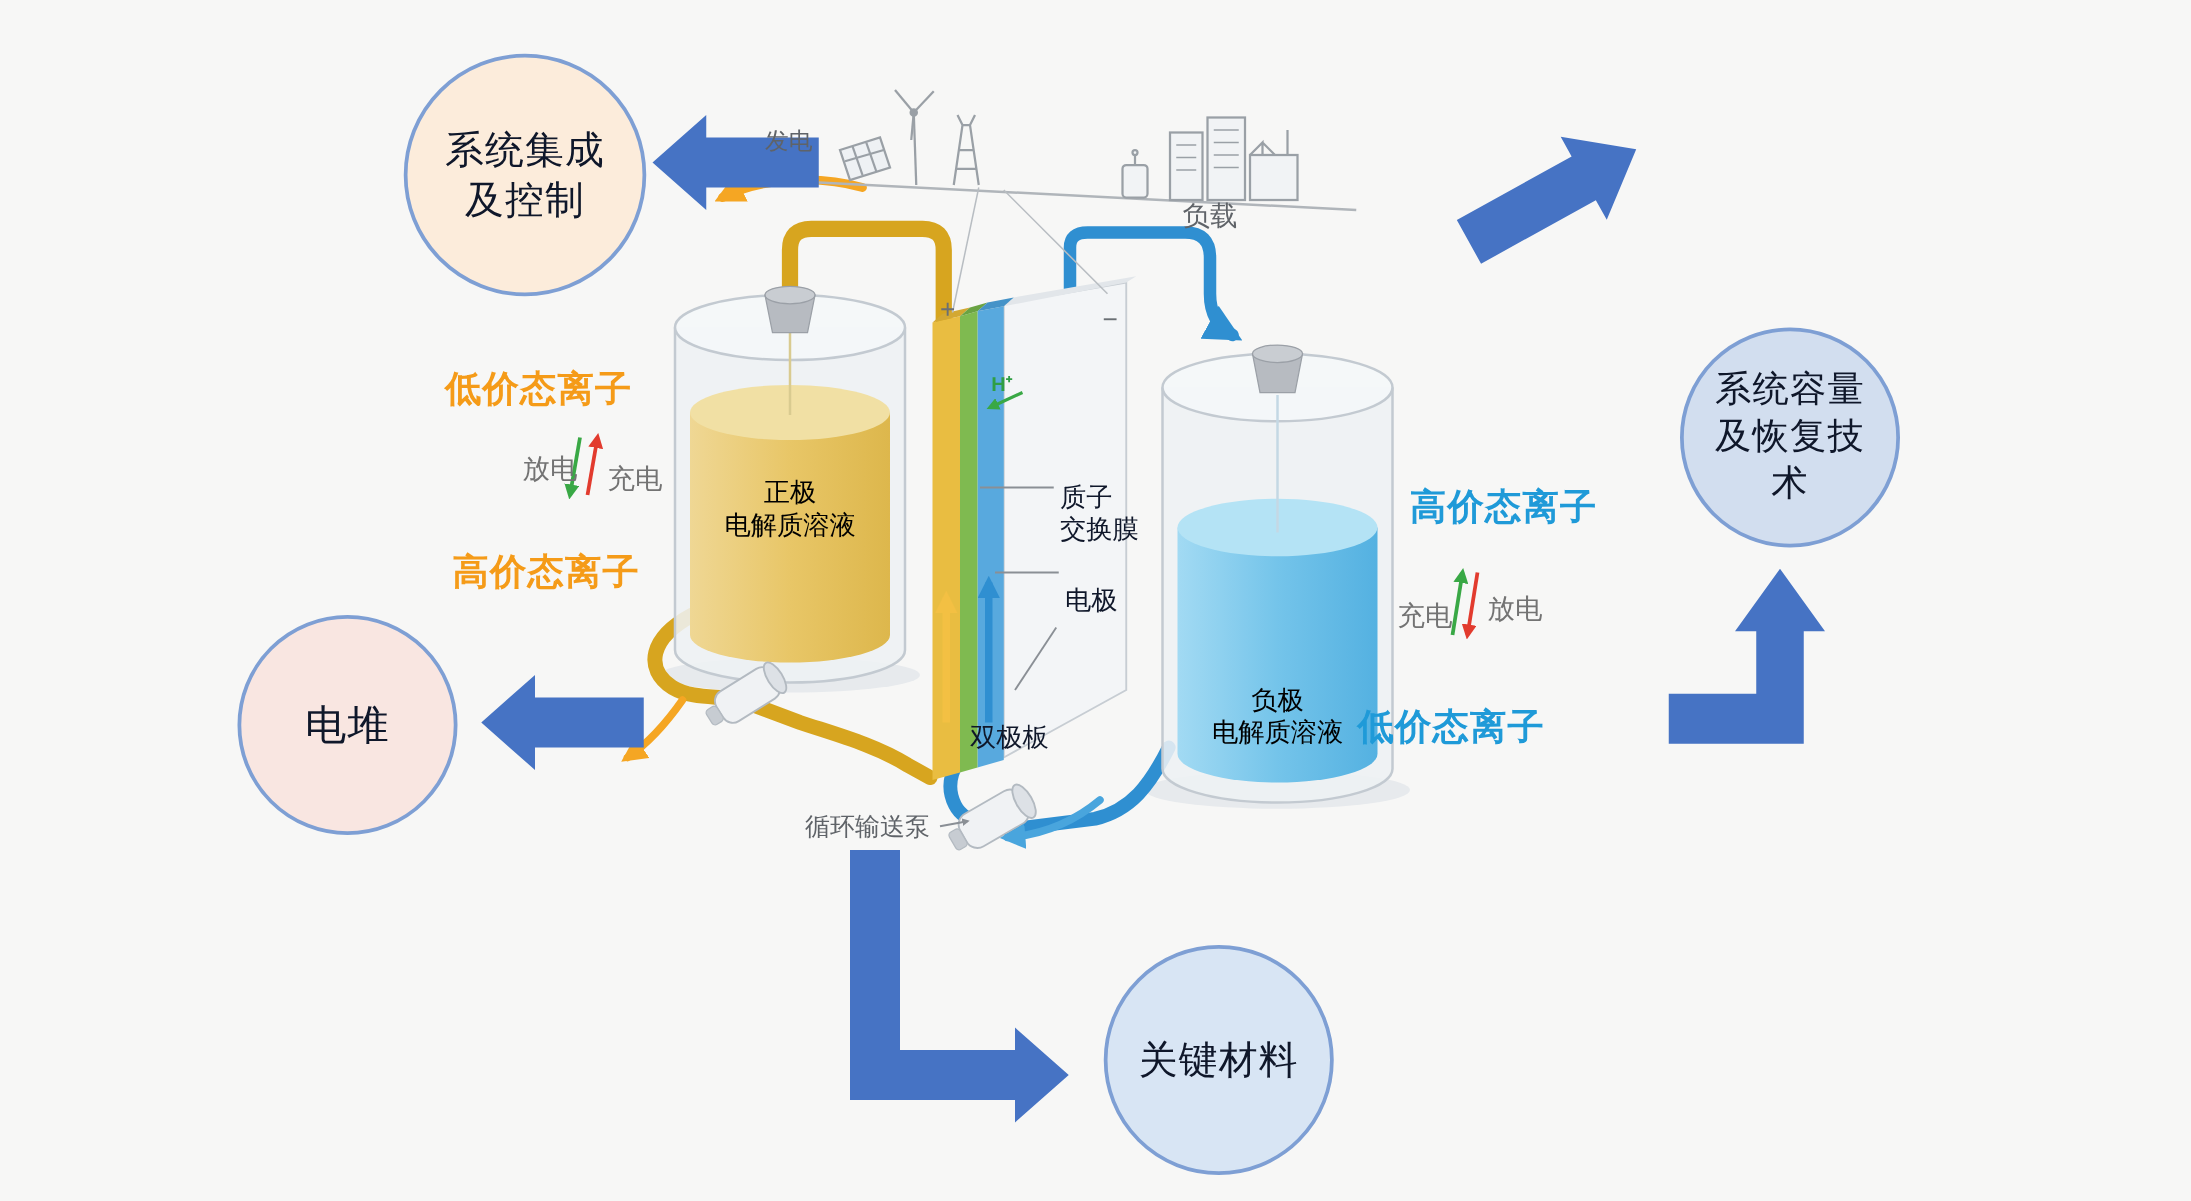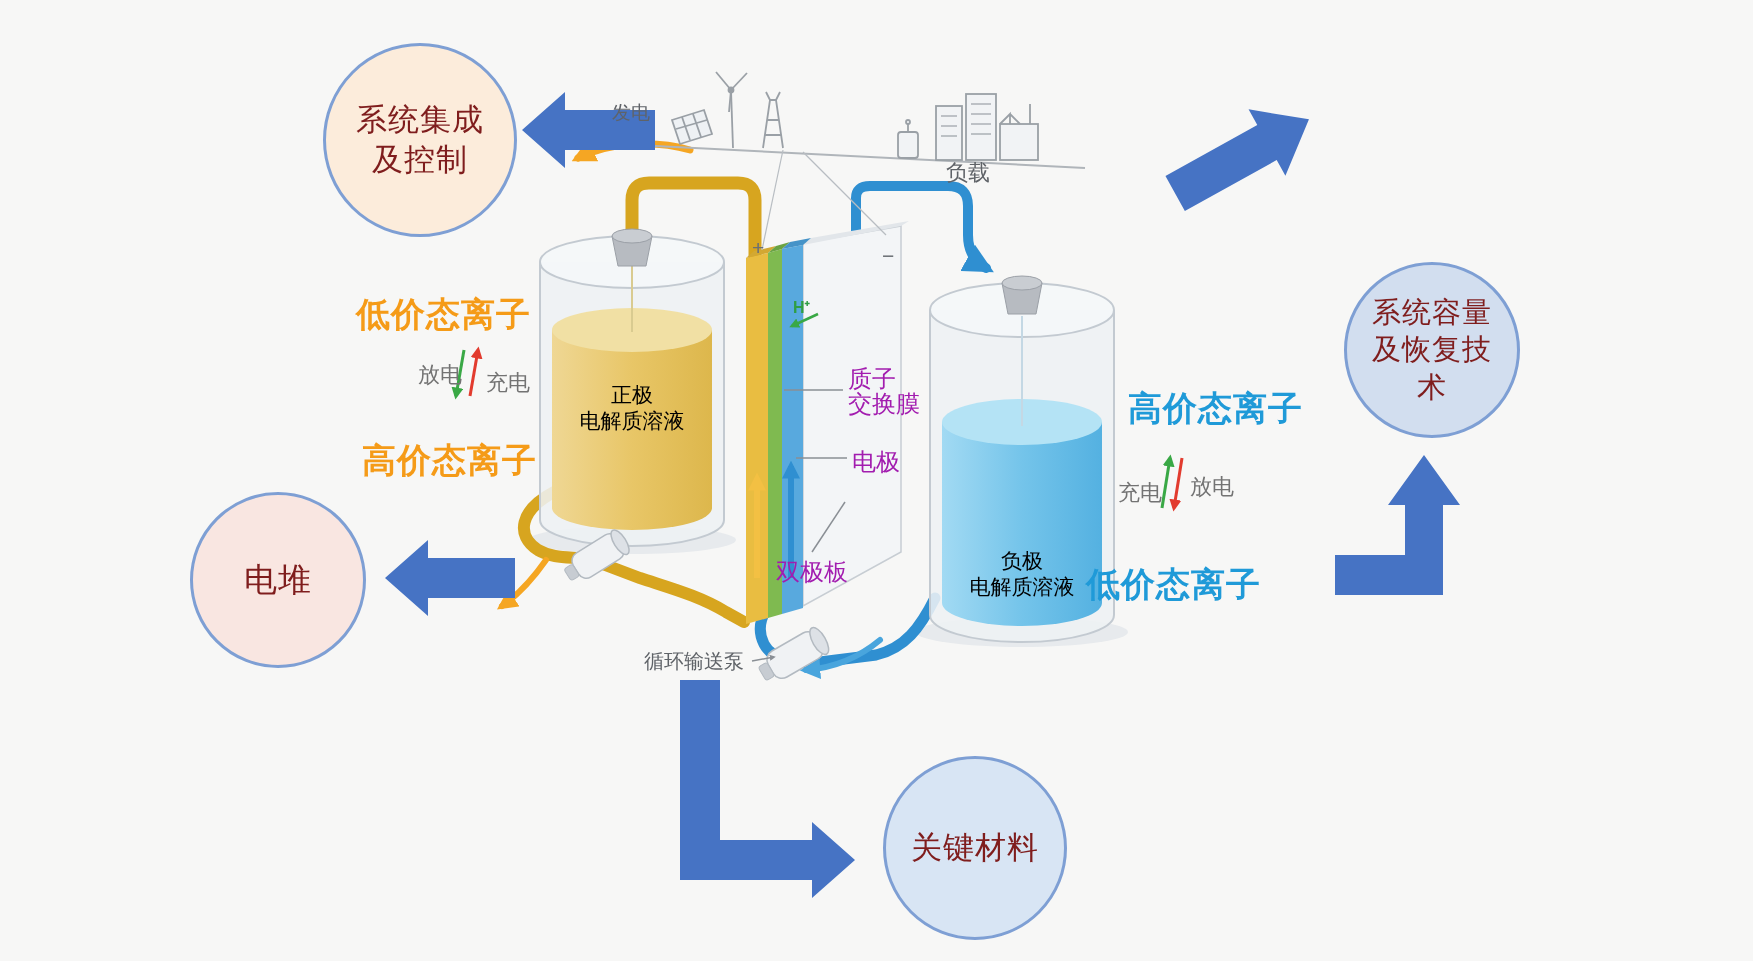--- a/index.html
+++ b/index.html
@@ -1,31 +1,31 @@
 <!DOCTYPE html>
 <html><head>
 <meta charset="utf-8">
 <style>
   * { margin:0; padding:0; box-sizing:border-box; }
   html,body { background:#e9e9e9; }
   body { font-family:"Liberation Sans", sans-serif; }
   .canvas { position:relative; width:1753px; height:961px; background:#f7f7f6; overflow:hidden; }
   .layer { position:absolute; left:0; top:0; }
   .lbl { position:absolute; color:#5f6368; white-space:nowrap; }
-  .comp { font-size:24px; color:#a21caf; }
+  .comp { font-size:21px; color:#0f172a;margin-top:20px; }
   .small { font-size:22px; color:#737373; }
   .tankname { position:absolute; width:140px; text-align:center; color:#000000; font-size:21px; line-height:26px; }
-  .ion { position:absolute; font-weight:bold; font-size:34px; letter-spacing:1px; white-space:nowrap; }
+  .ion { position:absolute; font-weight:bold; font-size:29px; letter-spacing:1px; white-space:nowrap; }
   .ion.orange { color:#f59b18; }
   .ion.blue { color:#1f9ad8; }
   .proton { position:absolute; font-size:16px; font-weight:bold; color:#2f9e44; }
   .terminal { position:absolute; font-size:21px; color:#6a6f74; }
   .bubble { position:absolute; border-radius:50%; display:flex; flex-direction:column;
             align-items:center; justify-content:center; text-align:center;
-            color:#7f1d1d; border:3px solid #7e9fd4; }
+            color:#0f172a; border:3px solid #7e9fd4; }
   .bubble .bl { line-height:1.28; letter-spacing:1px; }
 </style>
 </head>
 <body>
 
 <div class="canvas">
 
   <svg class="layer" width="1753" height="961" viewBox="0 0 1753 961">
     <defs>
       <linearGradient id="yellowLiquid" x1="0" y1="0" x2="1" y2="0">

